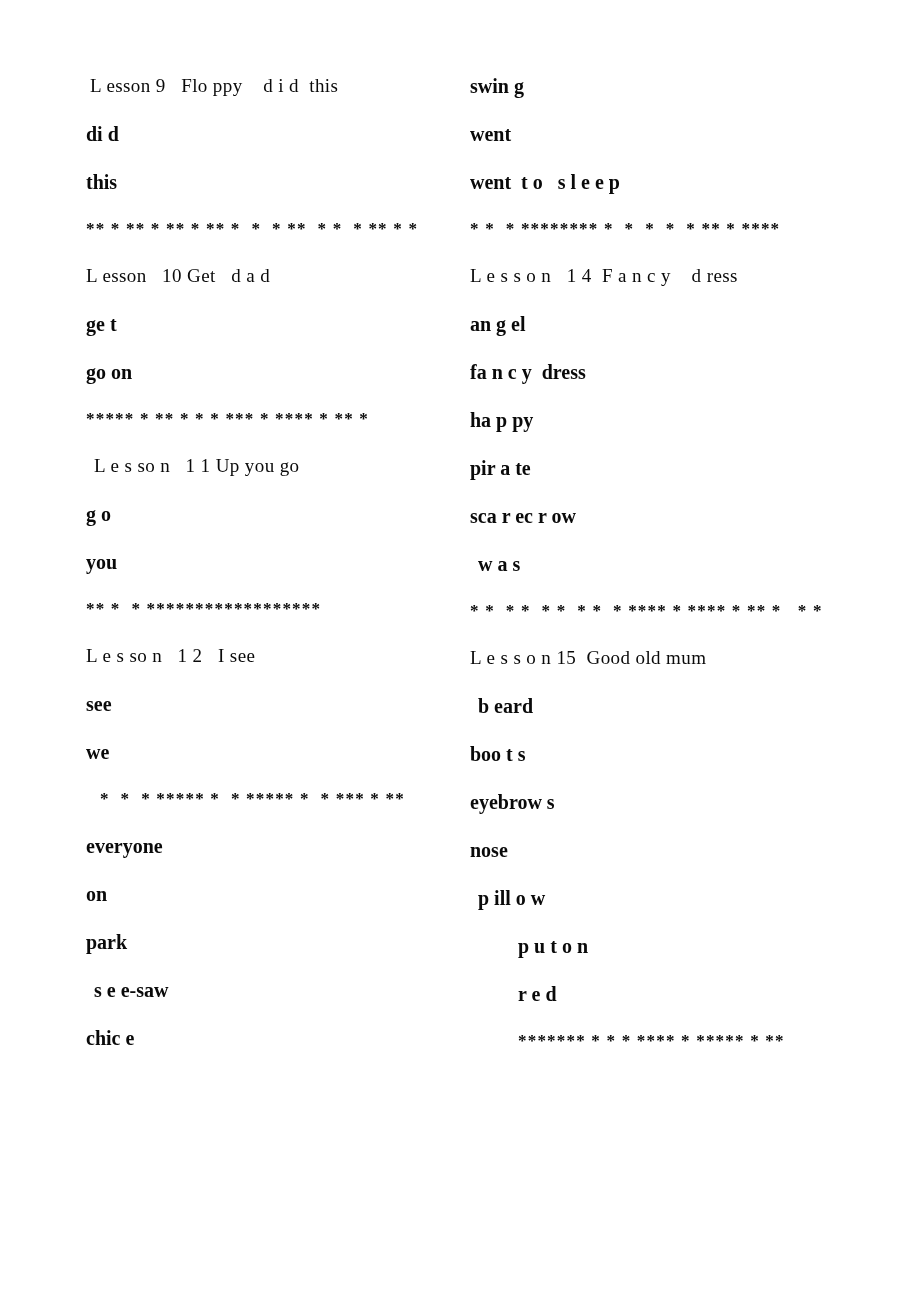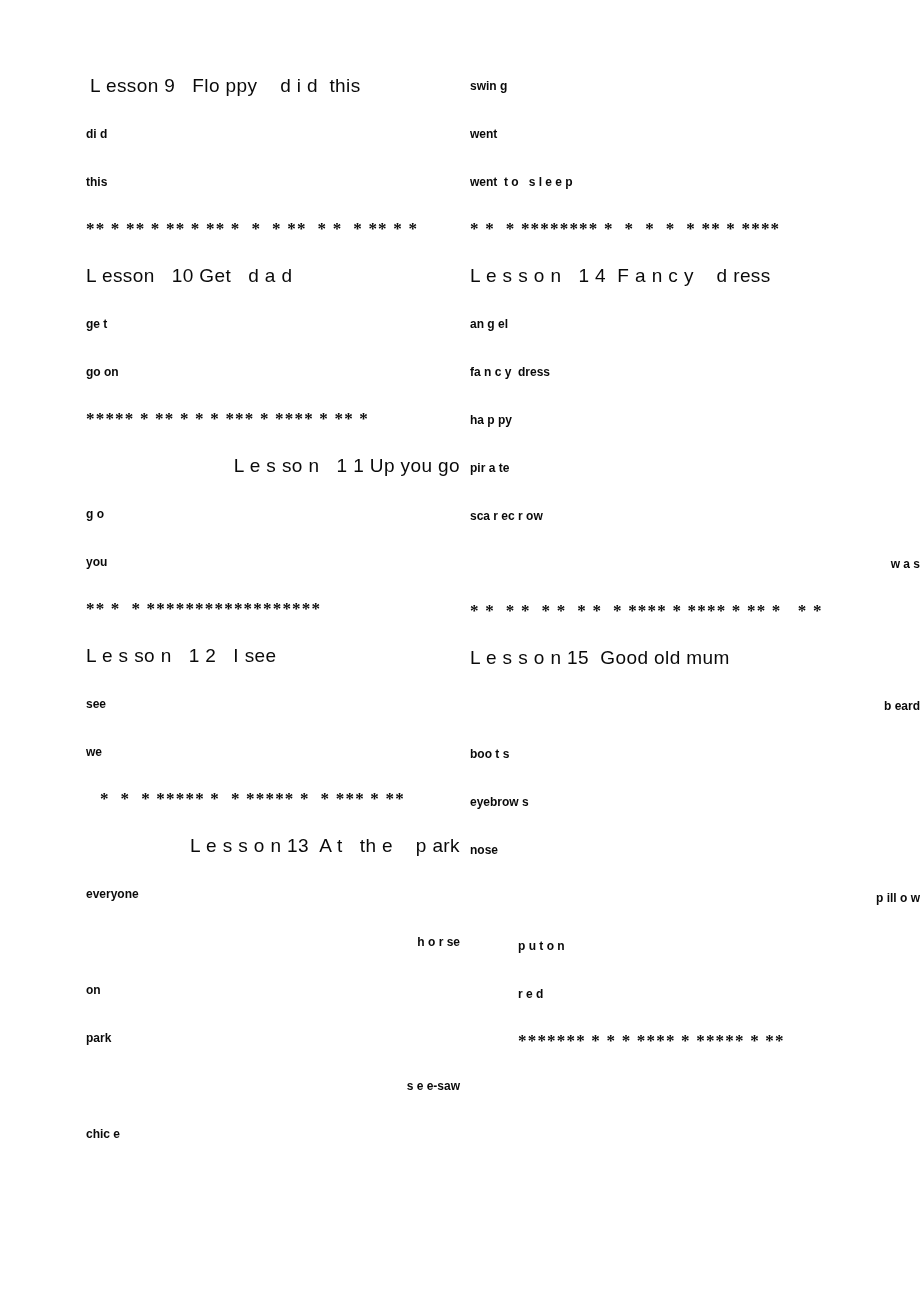--- a/index.html
+++ b/index.html
@@ -42,45 +42,46 @@
   .col-right {
     padding-left: 10px;
   }
   .line {
     height: 48px;
     line-height: 48px;
     white-space: pre;
     font-size: 19.5px;
     letter-spacing: 0.2px;
     color: #0a0a0a;
+    font-family: Liberation Serif, serif;
   }
   
   .line.heading {
     font-weight: 400;
     font-size: 19px;
     letter-spacing: 0.4px;
   }
   
   .line.word {
     font-weight: 700;
-    font-size: 12px;
+    font-size: 20px;
     letter-spacing: 0px;
   }
   
   .line.sep {
     font-family: "Liberation Serif", serif;
     font-weight: 700;
     font-size: 17px;
     letter-spacing: 1.2px;
     height: 46px;
     line-height: 46px;
   }
   .ind-0  { padding-left: 0px; }
   .ind-1  { padding-left: 4px; }
-  .ind-2  { padding-left: 8px; text-align: right; }
+  .ind-2  { padding-left: 8px; }
   .ind-3  { padding-left: 14px; }
   .ind-9  { padding-left: 48px; }
 </style>
 </head>
 <body>
 
 <div class="page">
   <div class="columns">
     <div class="column col-left">
         <div class="line heading ind-1">L esson 9   Flo ppy    d i d  this</div>
@@ -92,23 +93,21 @@
         <div class="line word ind-0">go on</div>
         <div class="line sep ind-0">***** * ** * * * *** * **** * ** *</div>
         <div class="line heading ind-2">L e s so n   1 1 Up you go</div>
         <div class="line word ind-0">g o</div>
         <div class="line word ind-0">you</div>
         <div class="line sep ind-0">** *  * ******************</div>
         <div class="line heading ind-0">L e s so n   1 2   I see</div>
         <div class="line word ind-0">see</div>
         <div class="line word ind-0">we</div>
         <div class="line sep ind-3">*  *  * ***** *  * ***** *  * *** * **</div>
-        <div class="line heading ind-2">L e s s o n 13  A t   th e    p ark</div>
         <div class="line word ind-0">everyone</div>
-        <div class="line word ind-2">h o r se</div>
         <div class="line word ind-0">on</div>
         <div class="line word ind-0">park</div>
         <div class="line word ind-2">s e e-saw</div>
         <div class="line word ind-0">chic e</div>
       </div>
     <div class="column col-right">
         <div class="line word ind-0">swin g</div>
         <div class="line word ind-0">went</div>
         <div class="line word ind-0">went  t o   s l e e p</div>
         <div class="line sep ind-0">* *  * ******** *  *  *  *  * ** * ****</div>

